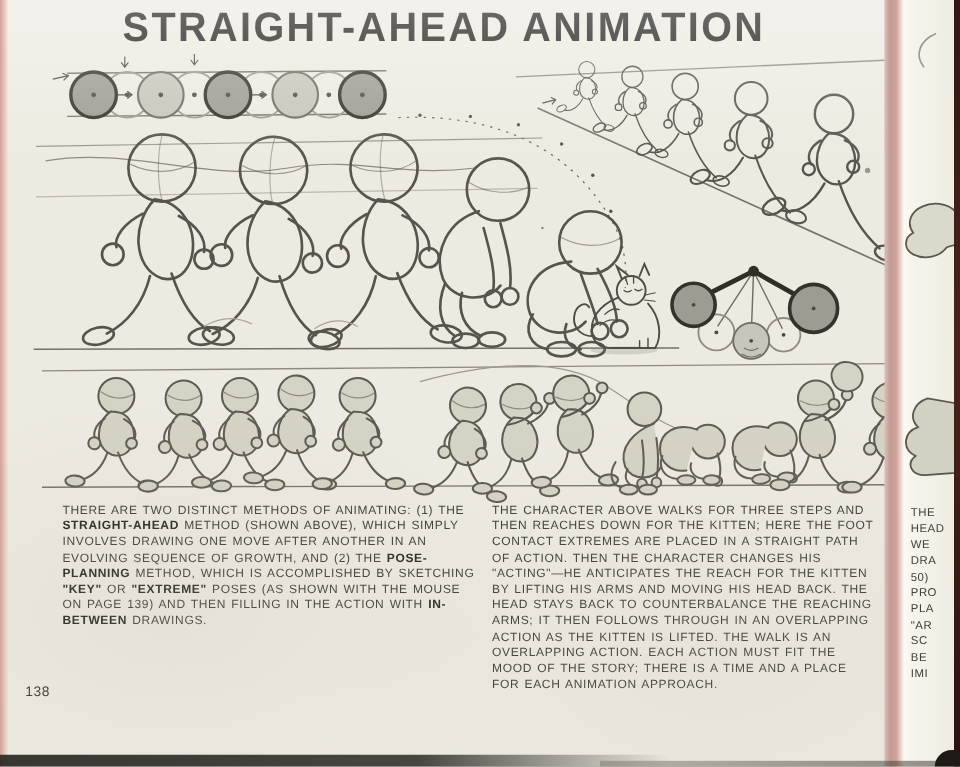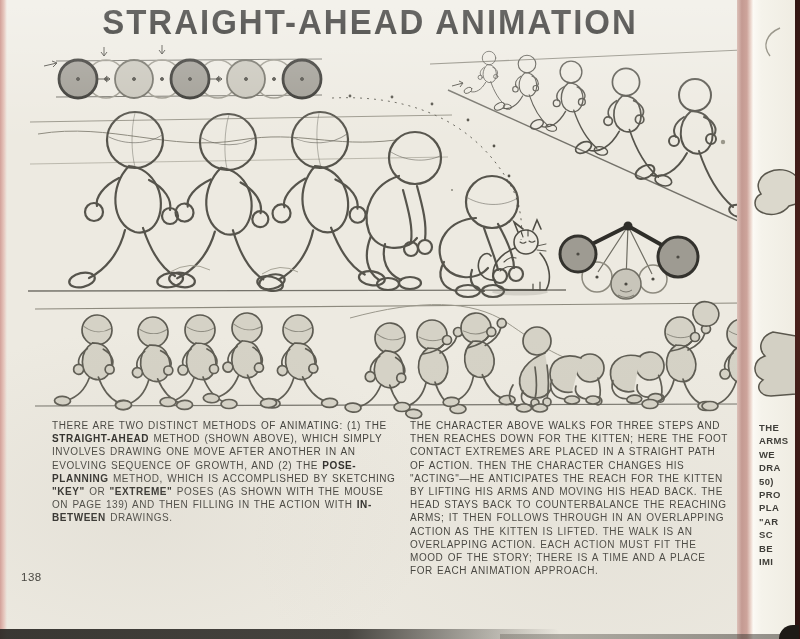--- a/index.html
+++ b/index.html
@@ -45,21 +45,21 @@
     position:absolute;left:737px;top:0;width:16px;height:639px;z-index:4;
     background:linear-gradient(90deg,#dcc1b9 0,#c49a92 30%,#cda49b 62%,#eedbd2 88%,#fbf7f1 100%);
   }
   
   .next-page{
     position:absolute;left:753px;top:0;width:43px;height:639px;z-index:4;
     background:linear-gradient(90deg,#fcfaf5 0,#f5f3eb 20%,#efece2 100%);
   }
   .next-page .frag{
     position:absolute;left:6px;top:421px;font-size:9.5px;line-height:13.4px;
-    letter-spacing:.4px;color:#403f3a;white-space:pre;font-weight:bold;
+    letter-spacing:.4px;color:#403f3a;white-space:pre;
   }
   .next-page svg{position:absolute;left:0;top:0;}
   
   .edge-right{
     position:absolute;left:795px;top:0;width:5px;height:639px;z-index:6;
     background:linear-gradient(180deg,#331613 0,#4c211c 45%,#2c1210 100%);
   }
   .shadow-bottom{
     position:absolute;left:0;bottom:0;width:560px;height:10px;z-index:5;
     background:linear-gradient(90deg,rgba(42,40,36,.92) 0,rgba(42,40,36,.85) 62%,rgba(42,40,36,0) 100%);
@@ -346,21 +346,21 @@
 
   <div class="edge-left"></div>
   <div class="gutter"></div>
 
   <div class="next-page">
     <svg width="43" height="639" viewBox="0 0 43 639">
       <path d="M 27,28 C 13,34 9,46 17,56" stroke="#9b988c" stroke-width="1.4" fill="none"></path>
       <path d="M 16,172 C 6,176 2,186 8,194 C 0,198 0,208 8,212 C 18,217 30,214 36,206 L 43,204 L 43,176 C 36,169 24,168 16,172 Z" fill="#dbd8cc" stroke="#5a574d" stroke-width="1.5"></path>
       <path d="M 20,332 C 8,336 4,348 12,356 C 0,360 -2,374 10,380 C 2,386 6,396 18,396 L 43,394 L 43,336 Z" fill="#d3d0c4" stroke="#5a574d" stroke-width="1.5"></path>
     </svg>
-    <div class="frag"><span>THE</span><br><span>ARMS</span><br><span>WE</span><br><span>DRA</span><br><span>50)</span><br><span>PRO</span><br><span>PLA</span><br><span>"AR</span><br><span>SC</span><br><span>BE</span><br><span>IMI</span></div>
+    <div class="frag"><span>THE</span><br><span>HEAD</span><br><span>WE</span><br><span>DRA</span><br><span>50)</span><br><span>PRO</span><br><span>PLA</span><br><span>"AR</span><br><span>SC</span><br><span>BE</span><br><span>IMI</span></div>
   </div>
 
   <div class="edge-right"></div>
   <div class="shadow-bottom"></div>
   <div class="shadow-bottom-thin"></div>
   <div class="corner-dark"></div>
 
 </div>
 
 </body></html>

